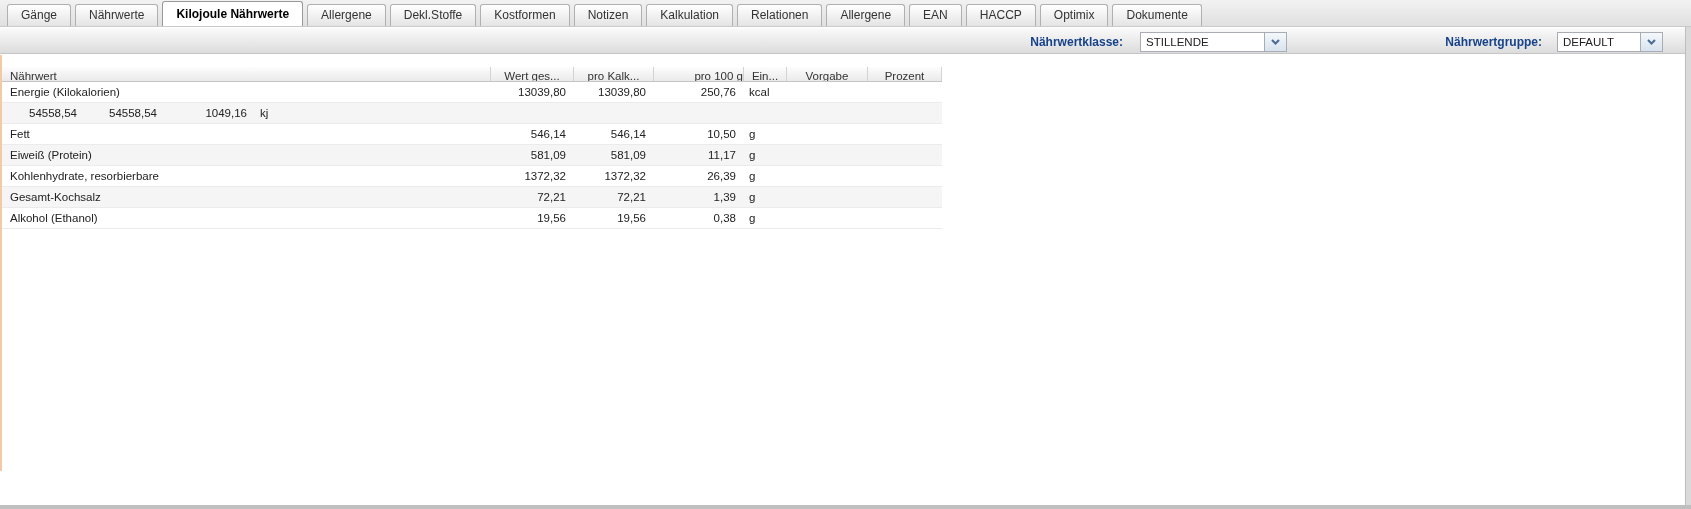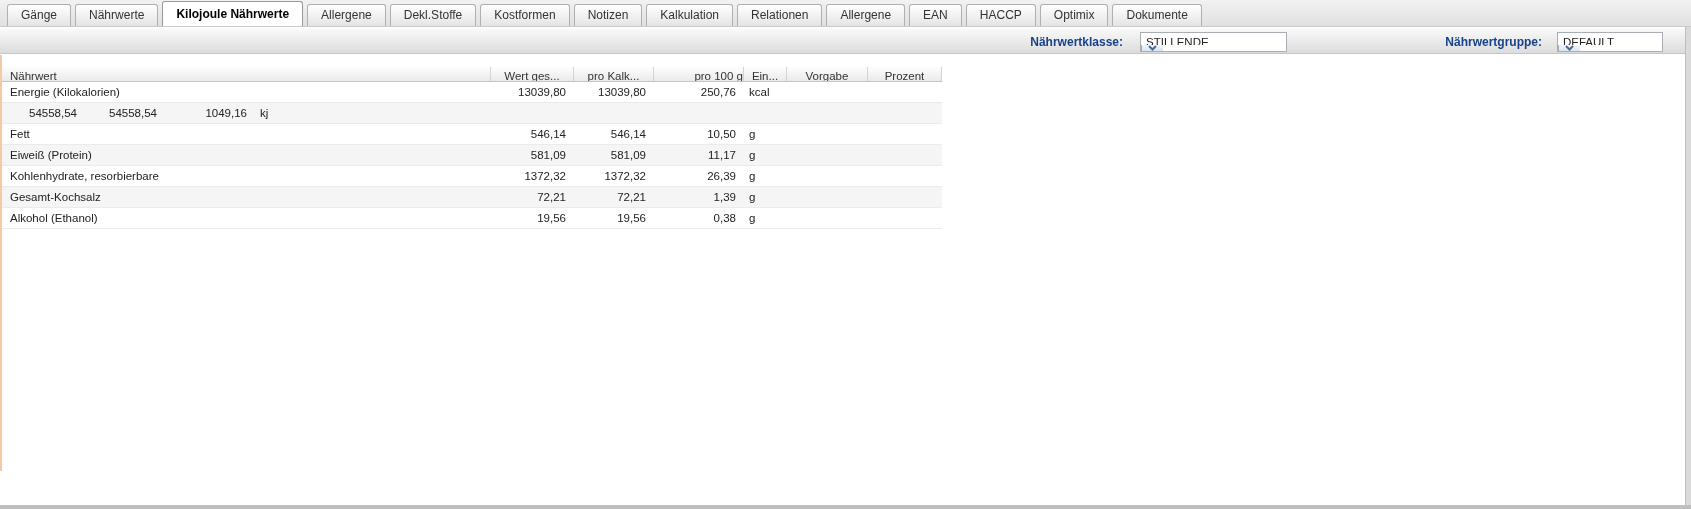--- a/index.html
+++ b/index.html
@@ -39,21 +39,21 @@
     border-top:1px solid #fbfbfb;
     box-sizing:border-box;
   }
   .tb-label {
     position:absolute; top:6px;
     font-size:12px; font-weight:bold; color:#15428b; white-space:nowrap;
   }
   .combo {
     position:absolute; top:3px; height:20px;
     display:flex; background:#fff;
-    border:1px solid #a9acb2; box-sizing:border-box; cursor:pointer;flex-direction:column;
+    border:1px solid #a9acb2; box-sizing:border-box; cursor:pointer;
   }
   .combo-text {
     flex:1; font-size:11.5px; color:#222; line-height:18px;
     padding:0 5px; overflow:hidden; white-space:nowrap;
   }
   .combo-trigger {
     width:21px; border-left:1px solid #a9acb2;
     background:linear-gradient(#f4f8fb,#d8e3ef);
     display:flex; align-items:center; justify-content:center;
   }

